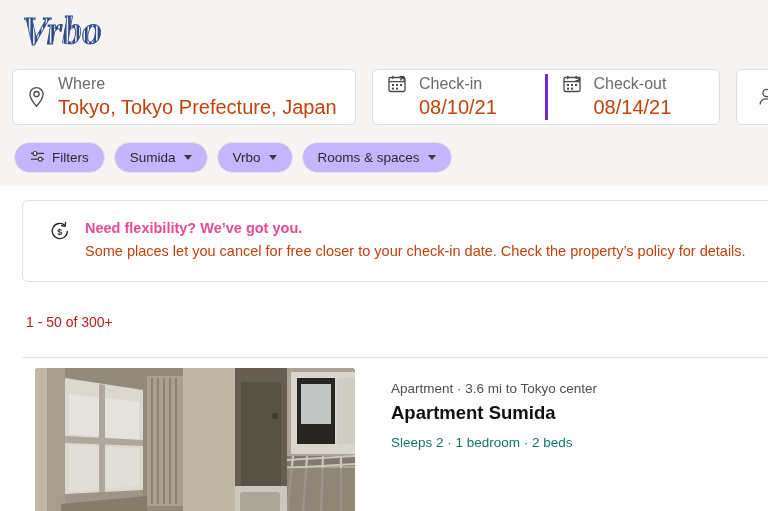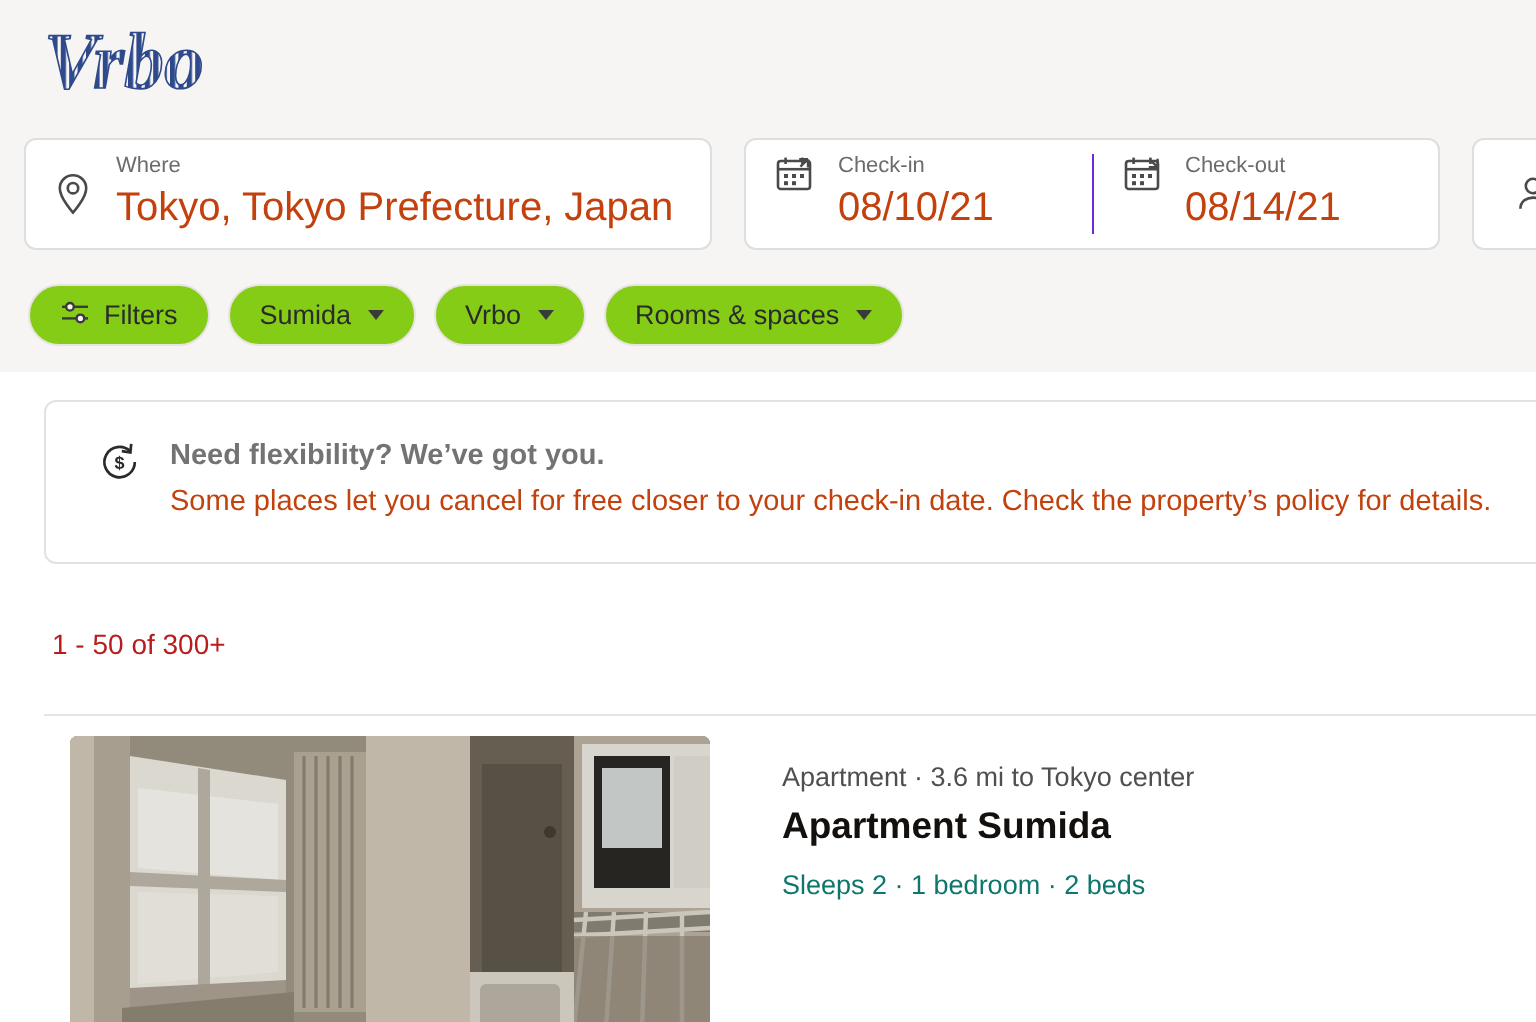--- a/index.html
+++ b/index.html
@@ -63,21 +63,21 @@
     display: flex;
   }
   .date-half {
     flex: 1;
     display: flex;
     align-items: flex-start;
     padding: 0 14px;
     box-sizing: border-box;
   }
   .date-half + .date-half {
-    border-left: 1px solid #6d28d9;
+    border-left: 3px solid #6d28d9;
   }
   .field-guests {
     width: 70px;
     justify-content: flex-start;
     padding-left: 20px;
   }
 
   .field-icon {
     flex: 0 0 auto;
     margin-right: 12px;
@@ -86,21 +86,21 @@
     justify-content: center;
     color: #4a4a4a;
   }
   .field-texts {
     display: flex;
     flex-direction: column;
     justify-content: center;
     min-width: 0;
   }
   .field-label {
-    font-size: 11px;
+    font-size: 16px;
     color: #6b6b6b;
     line-height: 1.25;
     margin-bottom: 1px;
   }
   .field-value {
     font-size: 20px;
     color: #c2410c;
     line-height: 1.25;
     overflow: hidden;
     text-overflow: ellipsis;
@@ -110,21 +110,21 @@
   
   .chips-row {
     position: absolute;
     top: 142px;
     left: 14px;
     display: flex;
     align-items: center;
     gap: 9px;
   }
   .chip {
-    background: #84cc16;
+    background: #c4b5fd;
     border: 1px solid #e6e3e0;
     border-radius: 20px;
     height: 31px;
     padding: 0 15px;
     display: flex;
     align-items: center;
     gap: 7px;
     font-size: 13.5px;
     color: #2b2b2b;
     cursor: pointer;
@@ -164,21 +164,21 @@
   .banner-icon {
     flex: 0 0 auto;
     margin-right: 14px;
     margin-top: 2px;
     color: #2b2b2b;
   }
   .banner-texts { min-width: 0; }
   .banner-title {
     font-size: 14.5px;
     font-weight: bold;
-    color: #737373;
+    color: #ec4899;
     line-height: 1.5;
     white-space: nowrap;
   }
   .banner-body {
     font-size: 14.5px;
     color: #c2410c;
     line-height: 1.6;
     white-space: nowrap;
   }
 

